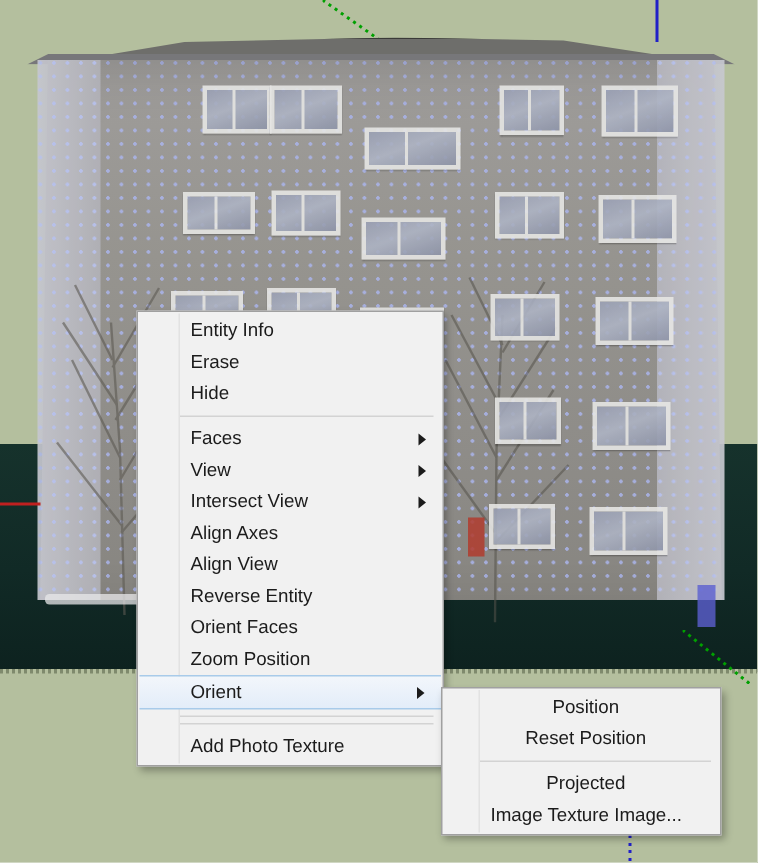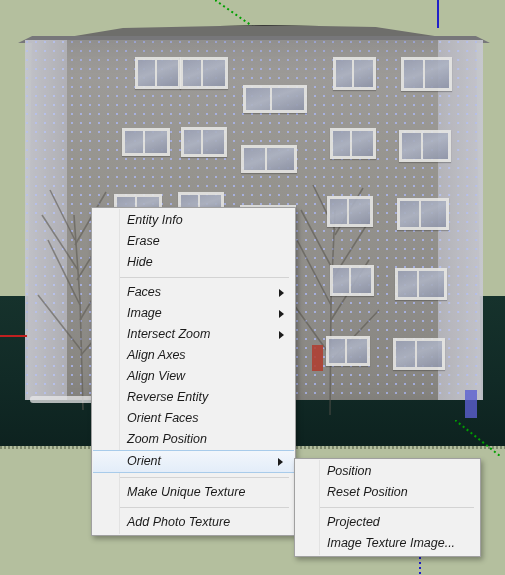--- a/index.html
+++ b/index.html
@@ -129,21 +129,20 @@
   .menu-item {
     position: relative;
     height: 21px;
     line-height: 21px;
     padding-left: 35px;
     padding-right: 26px;
     font-size: 12.5px;
     color: #1b1b1b;
     white-space: nowrap;
     cursor: default;
-    font-style: italic;
   }
   .menu-item.sel {
     background: linear-gradient(180deg,#f2f6fb 0%, #e3edf9 100%);
     border-top: 1px solid #a8cbea;
     border-bottom: 1px solid #a8cbea;
     margin: 0 1px;
     padding-left: 34px;
     height: 21px;
     line-height: 20px;
   }
@@ -157,21 +156,21 @@
     border-bottom: 4px solid transparent;
   }
   .sep {
     height: 1px;
     background: #d3d3d3;
     margin: 4px 6px 4px 28px;
   }
 
   #main-menu { left: 91px; top: 207px; width: 205px; }
   #sub-menu  { left: 294px; top: 458px; width: 187px; }
-  #sub-menu .menu-item { padding-left: 32px; }
+  #sub-menu .menu-item { padding-left: 32px; text-align: center; }
   #sub-menu .sep { margin-left: 25px; }
   #sub-menu .menu-gutter { width: 23px; }
 </style>
 </head>
 <body>
 
 <div id="app">
 
   <div class="scene">
 
@@ -250,31 +249,30 @@
 
   <div class="menu" id="main-menu">
     <div class="menu-gutter"></div>
 
     <div class="menu-item"><span>Entity Info</span></div>
     <div class="menu-item"><span>Erase</span></div>
     <div class="menu-item"><span>Hide</span></div>
     <div class="sep"></div>
 
     <div class="menu-item"><span>Faces</span><span class="arrow"></span></div>
-    <div class="menu-item"><span>Image</span><span class="arrow"></span></div>
-    <div class="menu-item"><span>Intersect Zoom</span><span class="arrow"></span></div>
+    <div class="menu-item"><span>View</span><span class="arrow"></span></div>
+    <div class="menu-item"><span>Intersect View</span><span class="arrow"></span></div>
     <div class="menu-item"><span>Align Axes</span></div>
     <div class="menu-item"><span>Align View</span></div>
     <div class="menu-item"><span>Reverse Entity</span></div>
     <div class="menu-item"><span>Orient Faces</span></div>
     <div class="menu-item"><span>Zoom Position</span></div>
     <div class="menu-item sel"><span>Orient</span><span class="arrow"></span></div>
     <div class="sep"></div>
 
-    <div class="menu-item"><span>Make Unique Texture</span></div>
     <div class="sep"></div>
 
     <div class="menu-item"><span>Add Photo Texture</span></div>
   </div>
 
   <div class="menu" id="sub-menu">
     <div class="menu-gutter"></div>
 
     <div class="menu-item"><span>Position</span></div>
     <div class="menu-item"><span>Reset Position</span></div>

